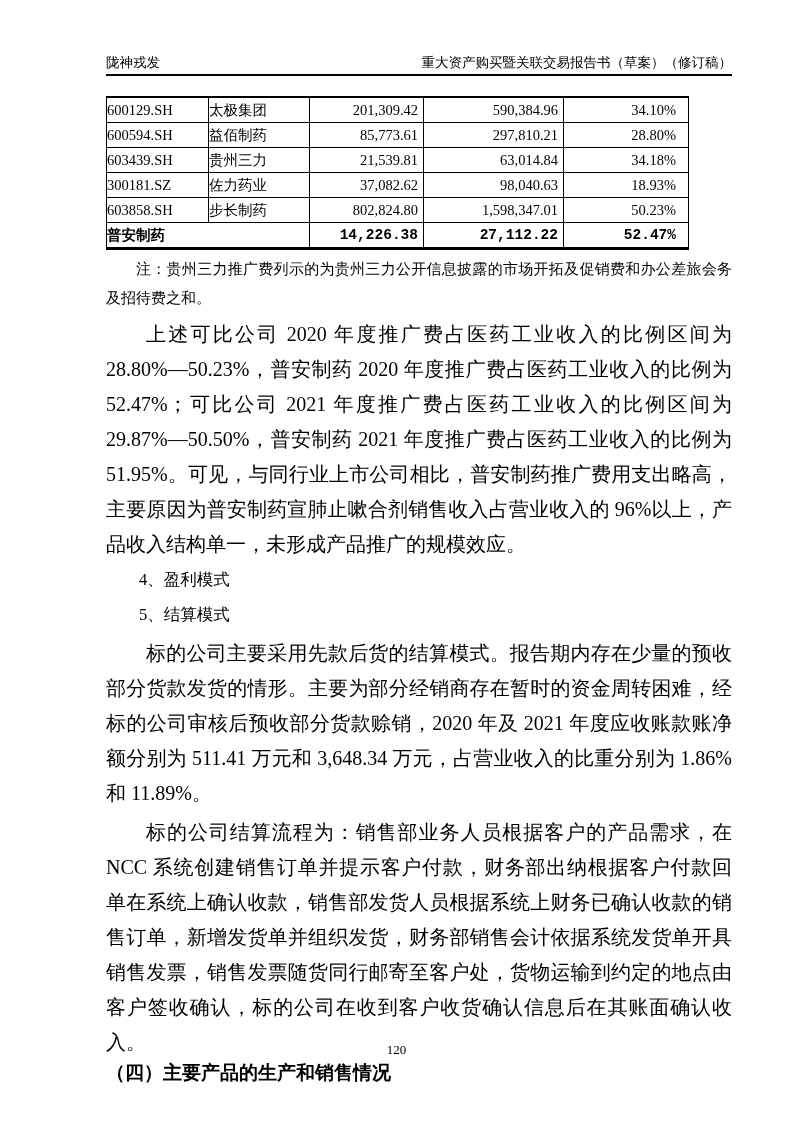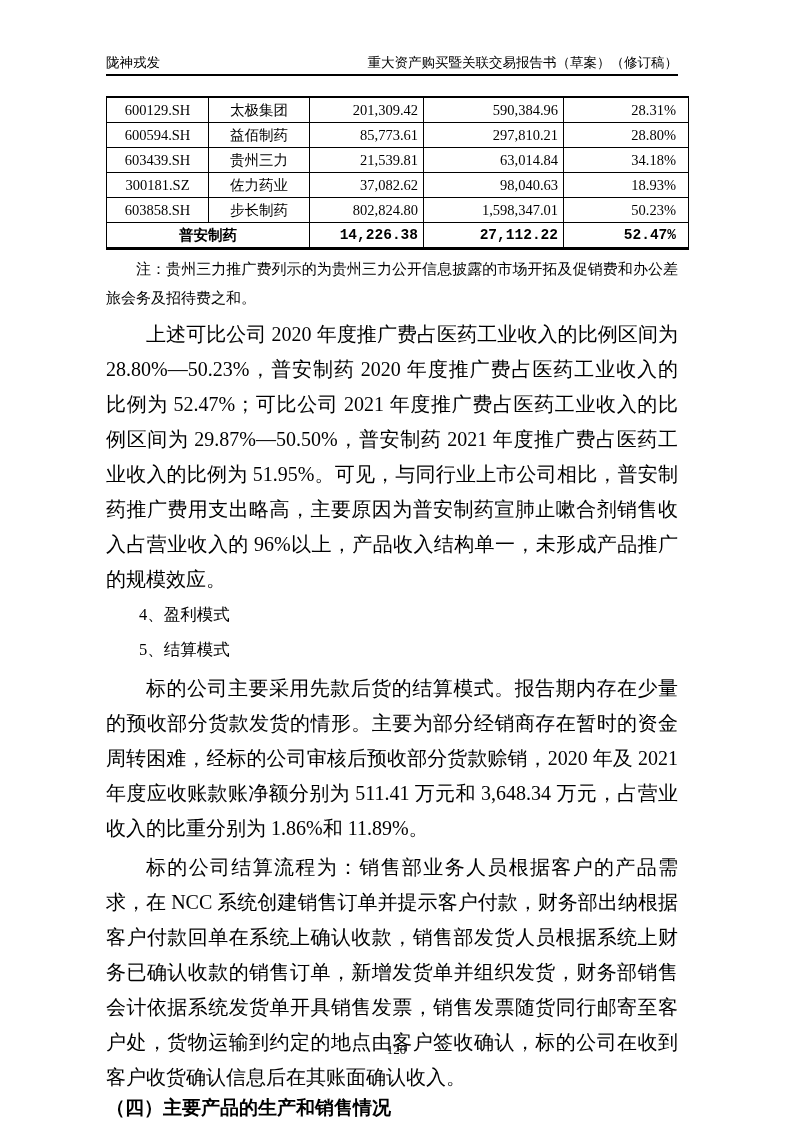--- a/index.html
+++ b/index.html
@@ -2,21 +2,21 @@
 <html><head>
 <meta charset="utf-8">
 <style>
   html, body { margin: 0; padding: 0; background: #ffffff; }
   .page {
     position: relative;
     width: 793px;
     height: 1122px;
     background: #ffffff;
     box-sizing: border-box;
-    padding: 54px 115px 0 106px;
+    padding: 54px 61px 0 106px;
     font-family: "Liberation Serif", "DejaVu Serif", serif;
     color: #000000;
     overflow: hidden;
   }
   .doc-header {
     display: flex;
     justify-content: space-between;
     align-items: flex-end;
     font-size: 13.5px;
     line-height: 17px;
@@ -32,21 +32,21 @@
     border-top: 2px solid #000000;
     border-bottom: 3px solid #000000;
   }
   .cmp-table td {
     border: 1px solid #000000;
     height: 24px;
     padding: 0;
     overflow: hidden;
     white-space: nowrap;
   }
-  .td-code, .td-name { text-align: center; }
+  .td-code, .td-name { text-align: left; }
   .td-num { text-align: right; padding-right: 5px !important; }
   .td-pct { text-align: right; padding-right: 12px !important; }
   .row-summary td { font-weight: bold; font-family: Liberation Mono, monospace; }
   .note {
     margin: 5px 0 0 0;
     font-size: 15px;
     line-height: 29px;
     text-indent: 2em;
     text-align: justify;
     text-justify: inter-character;
@@ -98,21 +98,21 @@
         <col style="width:114px">
         <col style="width:140px">
         <col style="width:125px">
     </colgroup>
     <tbody>
       <tr>
         <td class="td-code">600129.SH</td>
         <td class="td-name">太极集团</td>
         <td class="td-num">201,309.42</td>
         <td class="td-num">590,384.96</td>
-        <td class="td-pct">28.31%</td>
+        <td class="td-pct">34.10%</td>
       </tr>
       <tr>
         <td class="td-code">600594.SH</td>
         <td class="td-name">益佰制药</td>
         <td class="td-num">85,773.61</td>
         <td class="td-num">297,810.21</td>
         <td class="td-pct">28.80%</td>
       </tr>
       <tr>
         <td class="td-code">603439.SH</td>

